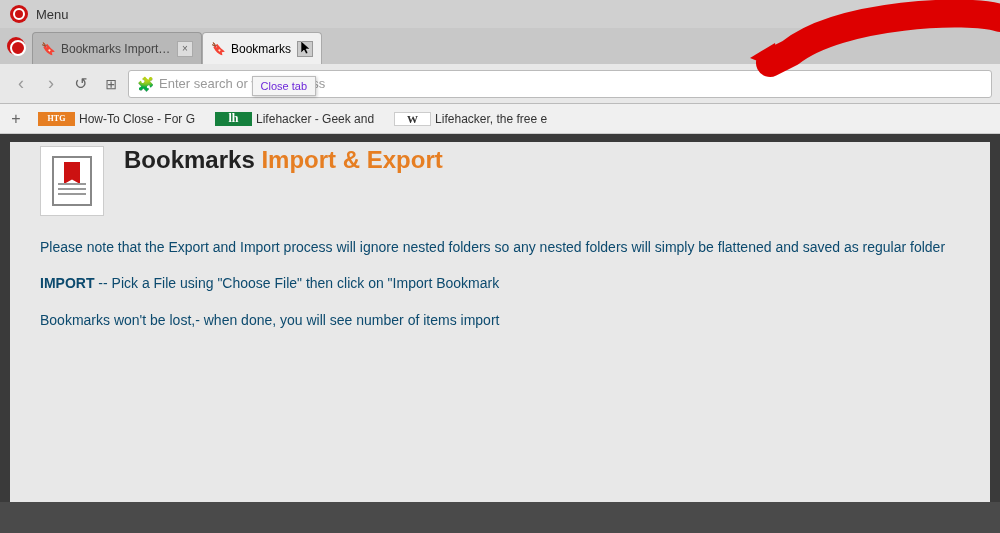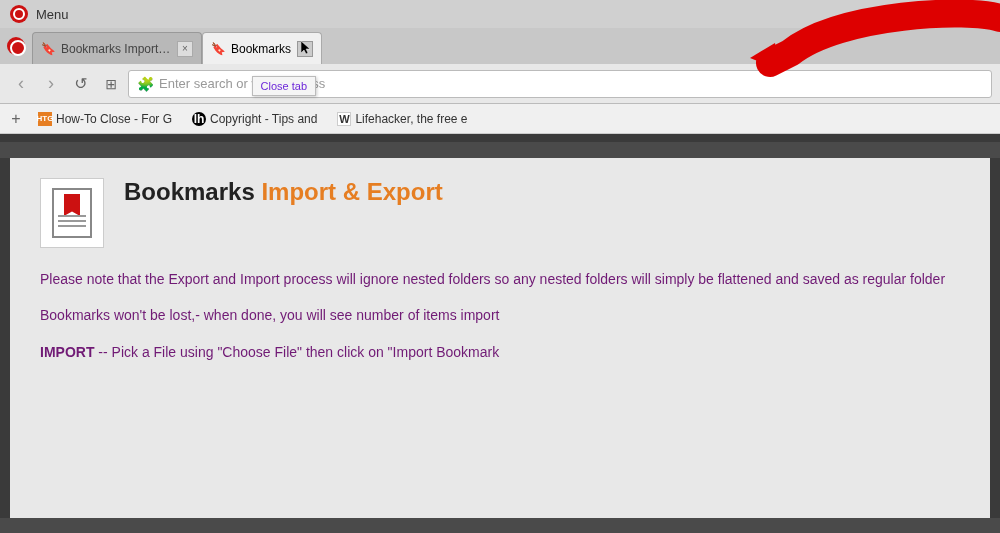--- a/index.html
+++ b/index.html
@@ -211,46 +211,47 @@
       display: flex;
       align-items: center;
       padding: 0 8px;
       gap: 4px;
       font-size: 12px;
       color: #333;
       cursor: pointer;
       border-radius: 2px;
     }
     .bm-favicon {
-      width: 14px;
+      width: 37px;
       height: 14px;
       flex-shrink: 0;
       display: flex;
       align-items: center;
       justify-content: center;
       font-size: 10px;
       font-weight: bold;
+      font-family: Liberation Serif, serif;
     }
     .bm-htg { background: #e67e22; color: white; font-size: 8px; }
-    .bm-lh { background: #000000; color: white; font-size: 12px; border-radius: 7px; }
+    .bm-lh { background: #15803d; color: white; font-size: 12px; }
     .bm-wiki { background: white; border: 1px solid #ccc; color: #333; font-size: 11px; font-weight: bold; }
 
     
     .dark-strip {
       background: #3a3a3a;
       height: 8px;
     }
     .page-wrapper {
       background: #3a3a3a;
       padding-top: 0;
     }
     .page-inner {
       background: #e8e8e8;
-      margin: 16px 10px;
-      padding: 20px 30px;
+      margin: 0 10px;
+      padding: 4px 30px;
       min-height: 360px;
     }
 
     .bm-page-header {
       display: flex;
       align-items: flex-start;
       gap: 20px;
       margin-bottom: 20px;
     }
     .bm-icon {
@@ -305,21 +306,21 @@
     }
     .bm-main-title .orange { color: #e67e22; }
     .bm-subtitle {
       font-size: 14px;
       color: #888;
       margin-bottom: 0;
     }
 
     .bm-body-text {
       font-size: 14px;
-      color: #701a75;
+      color: #0c4a6e;
       line-height: 1.6;
       margin-bottom: 14px;
     }
     .bm-body-text strong { font-weight: bold; }
 
     
     .tabs-region {
       position: relative;
     }
 
@@ -387,21 +388,21 @@
 <div class="bookmarks-bar">
   <div class="add-bookmark-btn">+</div>
 
   <div class="bookmark-item">
     <div class="bm-favicon bm-htg">HTG</div>
     <span>How-To Close - For G</span>
   </div>
 
   <div class="bookmark-item">
     <div class="bm-favicon bm-lh">lh</div>
-    <span>Copyright - Tips and</span>
+    <span>Lifehacker - Geek and</span>
   </div>
 
   <div class="bookmark-item">
     <div class="bm-favicon bm-wiki">W</div>
     <span>Lifehacker, the free e</span>
   </div>
 </div>
 
 <div class="dark-strip"></div>
 
@@ -420,18 +421,18 @@
         </div>
       </div>
       <div class="bm-title-block">
         <div class="bm-main-title">
           <span>Bookmarks </span><span class="orange">Import &amp; Export</span>
         </div>
       </div>
     </div>
 
     <p class="bm-body-text">Please note that the Export and Import process will ignore nested folders so any nested folders will simply be flattened and saved as regular folder</p>
-    <p class="bm-body-text">Bookmarks won't be lost,- when done, you will see number of items import</p>
     <p class="bm-body-text">
       <strong>IMPORT</strong><span> -- Pick a File using "Choose File" then click on "Import Bookmark</span>
     </p>
+    <p class="bm-body-text">Bookmarks won't be lost,- when done, you will see number of items import</p>
   </div>
 </div>
 
 </body></html>

